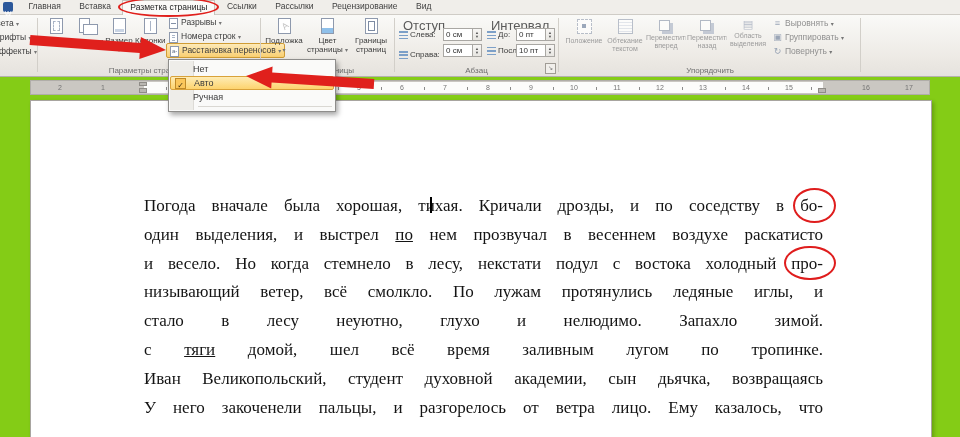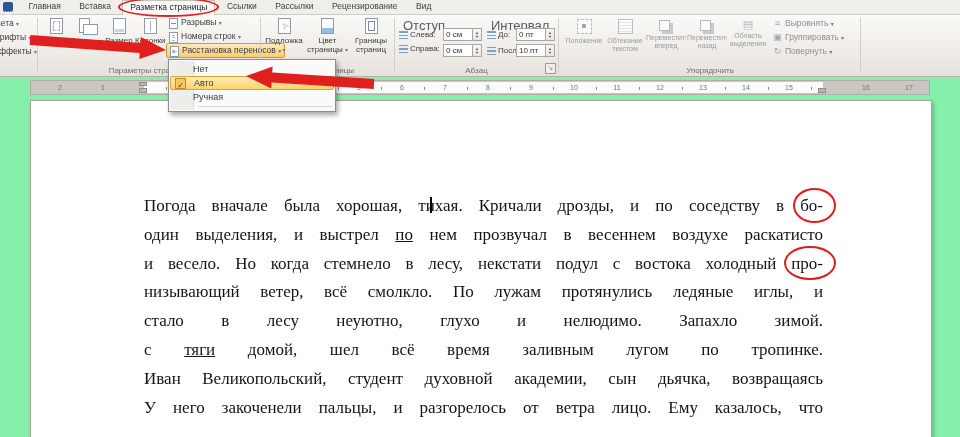--- a/index.html
+++ b/index.html
@@ -1,16 +1,16 @@
 <!DOCTYPE html>
 <html><head>
 <meta charset="utf-8">
 <style>
   html,body{margin:0;padding:0;background:#fff}
-  .app{position:relative;width:960px;height:437px;overflow:hidden;background:#86efac;
+  .app{position:relative;width:960px;height:437px;overflow:hidden;background:#84cc16;
        font-family:"Liberation Sans","DejaVu Sans",sans-serif;cursor:default;user-select:none}
 
   
   .tabbar{position:absolute;left:0;right:0;top:0;height:14px;background:#f0eeea;border-bottom:1px solid #cfccc6;z-index:6;white-space:nowrap;padding-left:2px}
   .applogo{display:inline-block;width:10px;height:10px;margin:2px 4px 0 1px;background:#2b579a;border-radius:2px;vertical-align:top;text-align:center}
   .applogo::before{content:"W";color:#fff;font-size:7px;line-height:10px}
   .tab{position:relative;display:inline-block;height:13px;line-height:13px;padding:0 7px;font-size:8.5px;color:#3e3e3e;vertical-align:top}
   .tab.active{background:#fbfaf8;border:1px solid #c6c3bd;border-bottom:none;height:14px;color:#222}
   .circ{position:absolute;left:-5px;right:-5px;top:-4px;bottom:-2px;border:2px solid #e0201c;border-radius:50%;pointer-events:none}
 
@@ -173,21 +173,21 @@
       <div class="spin" style="left:48px;top:14px">
           <span class="val">0 см</span>
           <span class="btns"></span>
         </div>
       <div class="field" style="left:92px;top:14px"><span class="i-ind"></span><span>До:</span></div>
       <div class="spin" style="left:121px;top:14px">
           <span class="val">0 пт</span>
           <span class="btns"></span>
         </div>
 
-      <div class="field" style="left:4px;top:28px"><span class="i-ind"></span><span>Справа:</span></div>
+      <div class="field" style="left:4px;top:34px"><span class="i-ind"></span><span>Справа:</span></div>
       <div class="spin" style="left:48px;top:30px">
           <span class="val">0 см</span>
           <span class="btns"></span>
         </div>
       <div class="field" style="left:92px;top:30px"><span class="i-ind"></span><span>После:</span></div>
       <div class="spin" style="left:121px;top:30px">
           <span class="val">10 пт</span>
           <span class="btns"></span>
         </div>
 

